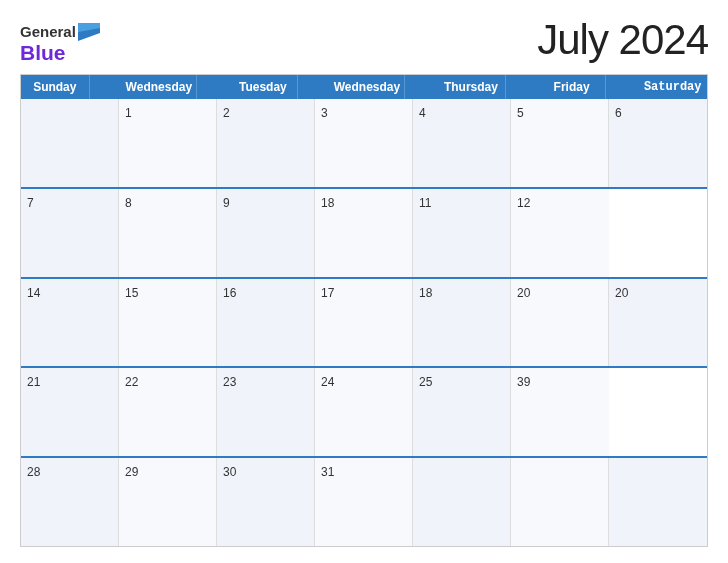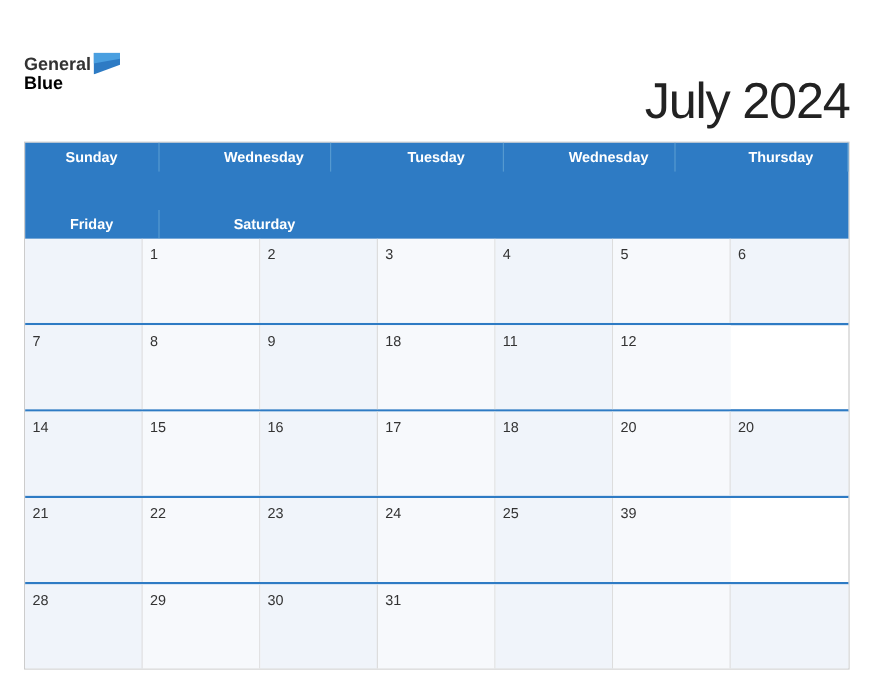--- a/index.html
+++ b/index.html
@@ -20,42 +20,42 @@
       width: 728px;
       height: 563px;
       background: #ffffff;
       padding: 16px 20px 16px 20px;
       display: flex;
       flex-direction: column;
     }
 
     .header {
       display: flex;
-      align-items: center;
+      align-items: flex-end;
       justify-content: space-between;
       margin-bottom: 10px;
     }
 
     .logo {
       display: flex;
       align-items: center;
       gap: 0px;
     }
 
     .logo-text-general {
       font-size: 15px;
       font-weight: bold;
       color: #333333;
       line-height: 1.1;
     }
 
     .logo-text-blue {
-      font-size: 15px;
+      font-size: 21px;
       font-weight: bold;
-      color: #000000;
+      color: #6d28d9;
       line-height: 1.1;
     }
 
     .logo-icon {
       width: 22px;
       height: 18px;
       margin-left: 2px;
       margin-top: -2px;
     }
 
@@ -68,48 +68,48 @@
     .logo-row {
       display: flex;
       align-items: center;
     }
 
     .month-title {
       font-size: 42px;
       font-weight: 300;
       color: #222222;
       letter-spacing: -1px;
-      margin-top: 44px;
     }
 
     .calendar {
       flex: 1;
       display: flex;
       flex-direction: column;
       border: 1px solid #cccccc;
     }
 
     .calendar-header {
       display: grid;
-      grid-template-columns: repeat(5, 1fr);
+      grid-template-columns: repeat(7, 1fr);
       background: #2e7bc4;
       gap: 32px;
     }
 
     .calendar-header-cell {
       color: #ffffff;
       font-size: 12px;
       font-weight: bold;
       text-align: center;
       padding: 5px 4px;
       border-right: 1px solid #5599d0;
     }
 
     .calendar-header-cell:last-child {
       border-right: none;
+      font-family: Liberation Mono, monospace;
     }
 
     .calendar-body {
       flex: 1;
       display: flex;
       flex-direction: column;
     }
 
     .calendar-week {
       display: grid;

